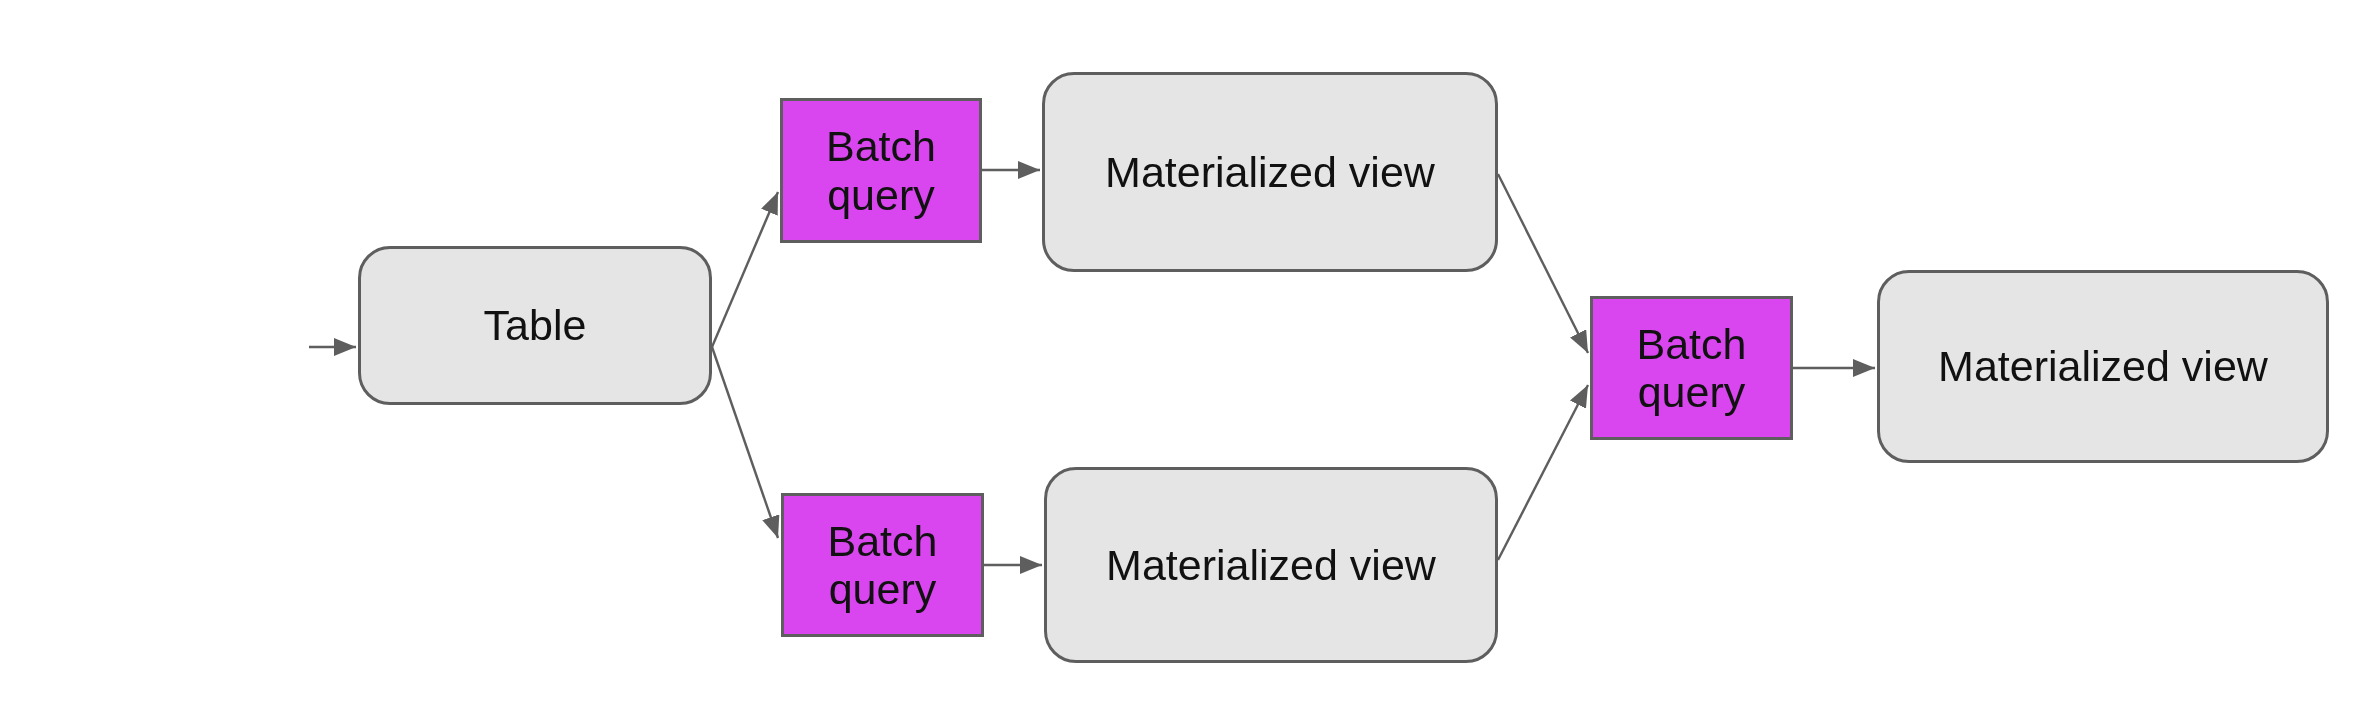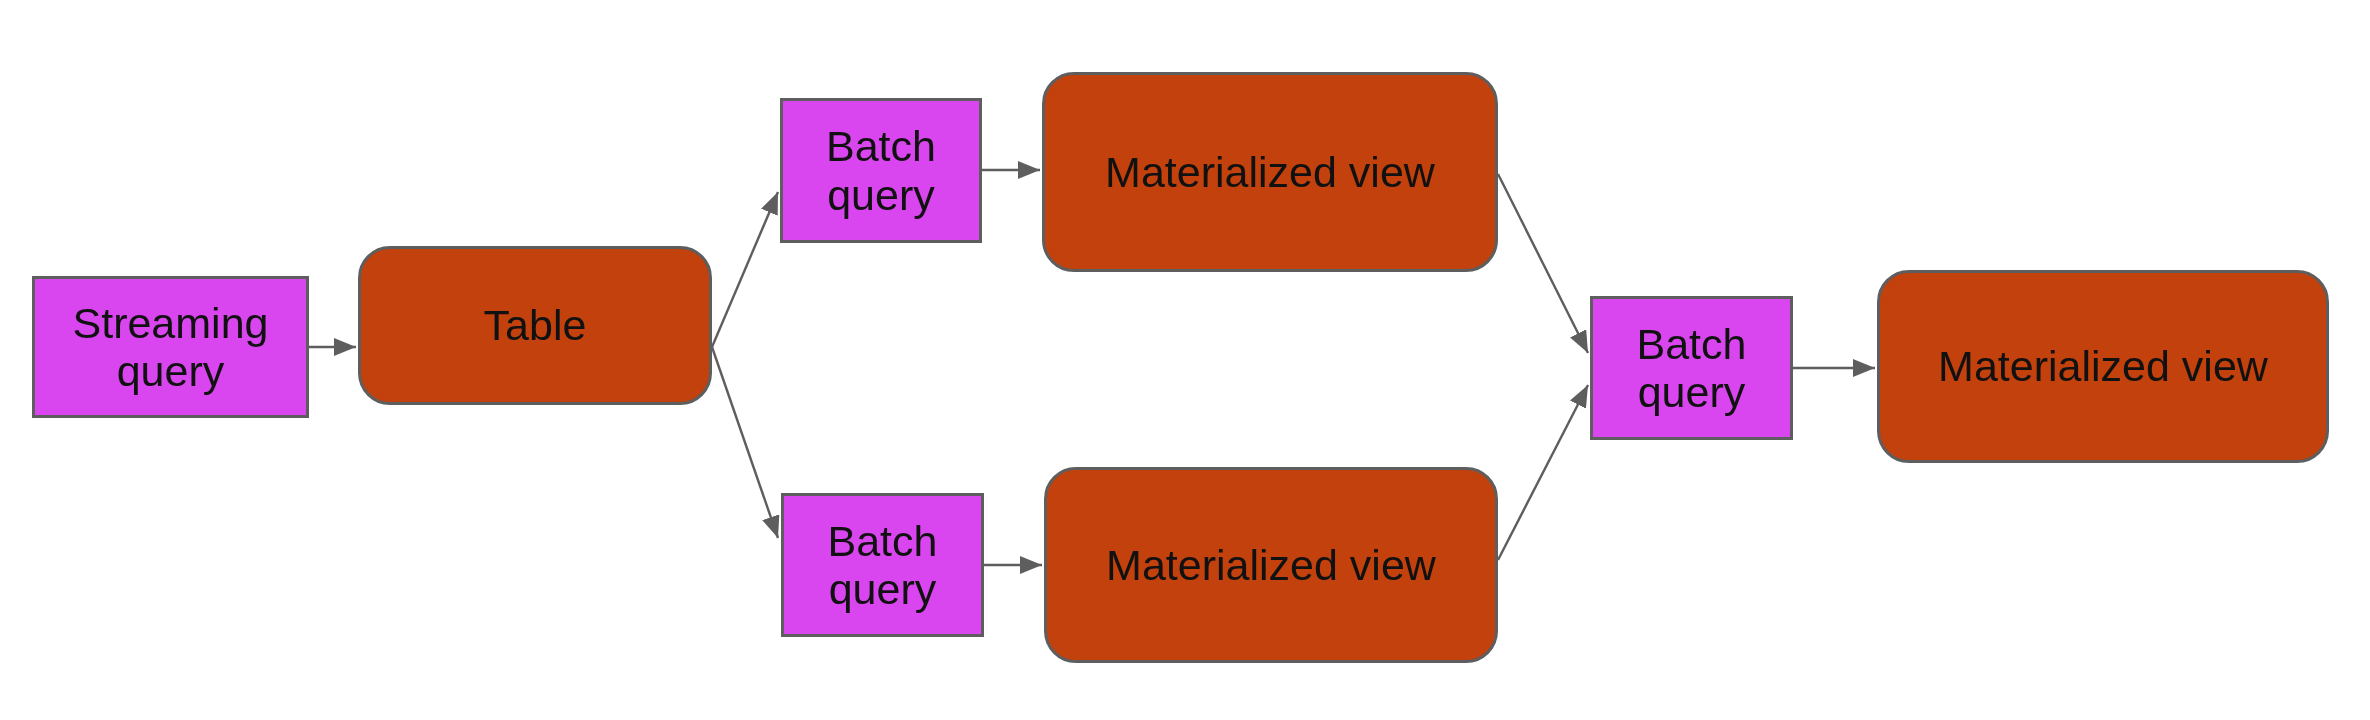--- a/index.html
+++ b/index.html
@@ -28,21 +28,21 @@
     align-items: center;
     justify-content: center;
     text-align: center;
     color: #111111;
     font-size: 43px;
     line-height: 1.12;
     border: 3px solid #5e5e5e;
   }
   .node .lbl { display: block; width: 100%; }
   .query  { background: #d946ef; border-radius: 0; }
-  .entity { background: #c2410c; border-radius: 32px; text-align: center; }
+  .entity { background: #e5e5e5; border-radius: 32px; text-align: center; }
 </style>
 </head>
 <body>
 
 <div id="canvas">
 
   <svg id="edges" viewBox="0 0 2370 720" xmlns="http://www.w3.org/2000/svg">
     <defs>
       <marker id="arrowhead" markerUnits="userSpaceOnUse" markerWidth="23" markerHeight="19" refX="22" refY="9" orient="auto">
         <path d="M0,0 L22,9 L0,18 Z" fill="#5e5e5e"></path>
@@ -51,23 +51,20 @@
     <line x1="309" y1="347" x2="356" y2="347" marker-end="url(#arrowhead)"></line>
     <line x1="712" y1="347" x2="778" y2="192" marker-end="url(#arrowhead)"></line>
     <line x1="712" y1="347" x2="778" y2="538" marker-end="url(#arrowhead)"></line>
     <line x1="982" y1="170" x2="1040" y2="170" marker-end="url(#arrowhead)"></line>
     <line x1="984" y1="565" x2="1042" y2="565" marker-end="url(#arrowhead)"></line>
     <line x1="1498" y1="174" x2="1588" y2="353" marker-end="url(#arrowhead)"></line>
     <line x1="1498" y1="560" x2="1588" y2="385" marker-end="url(#arrowhead)"></line>
     <line x1="1793" y1="368" x2="1875" y2="368" marker-end="url(#arrowhead)"></line>
   </svg>
 
-  <div class="node query" style="left:32px;  top:276px; width:277px; height:142px;">
-    <span class="lbl">Streaming query</span>
-  </div>
 
   <div class="node entity" style="left:358px; top:246px; width:354px; height:159px;">
     <span class="lbl">Table</span>
   </div>
 
   <div class="node query" style="left:780px; top:98px;  width:202px; height:145px;">
     <span class="lbl">Batch query</span>
   </div>
 
   <div class="node entity" style="left:1042px; top:72px; width:456px; height:200px;">

